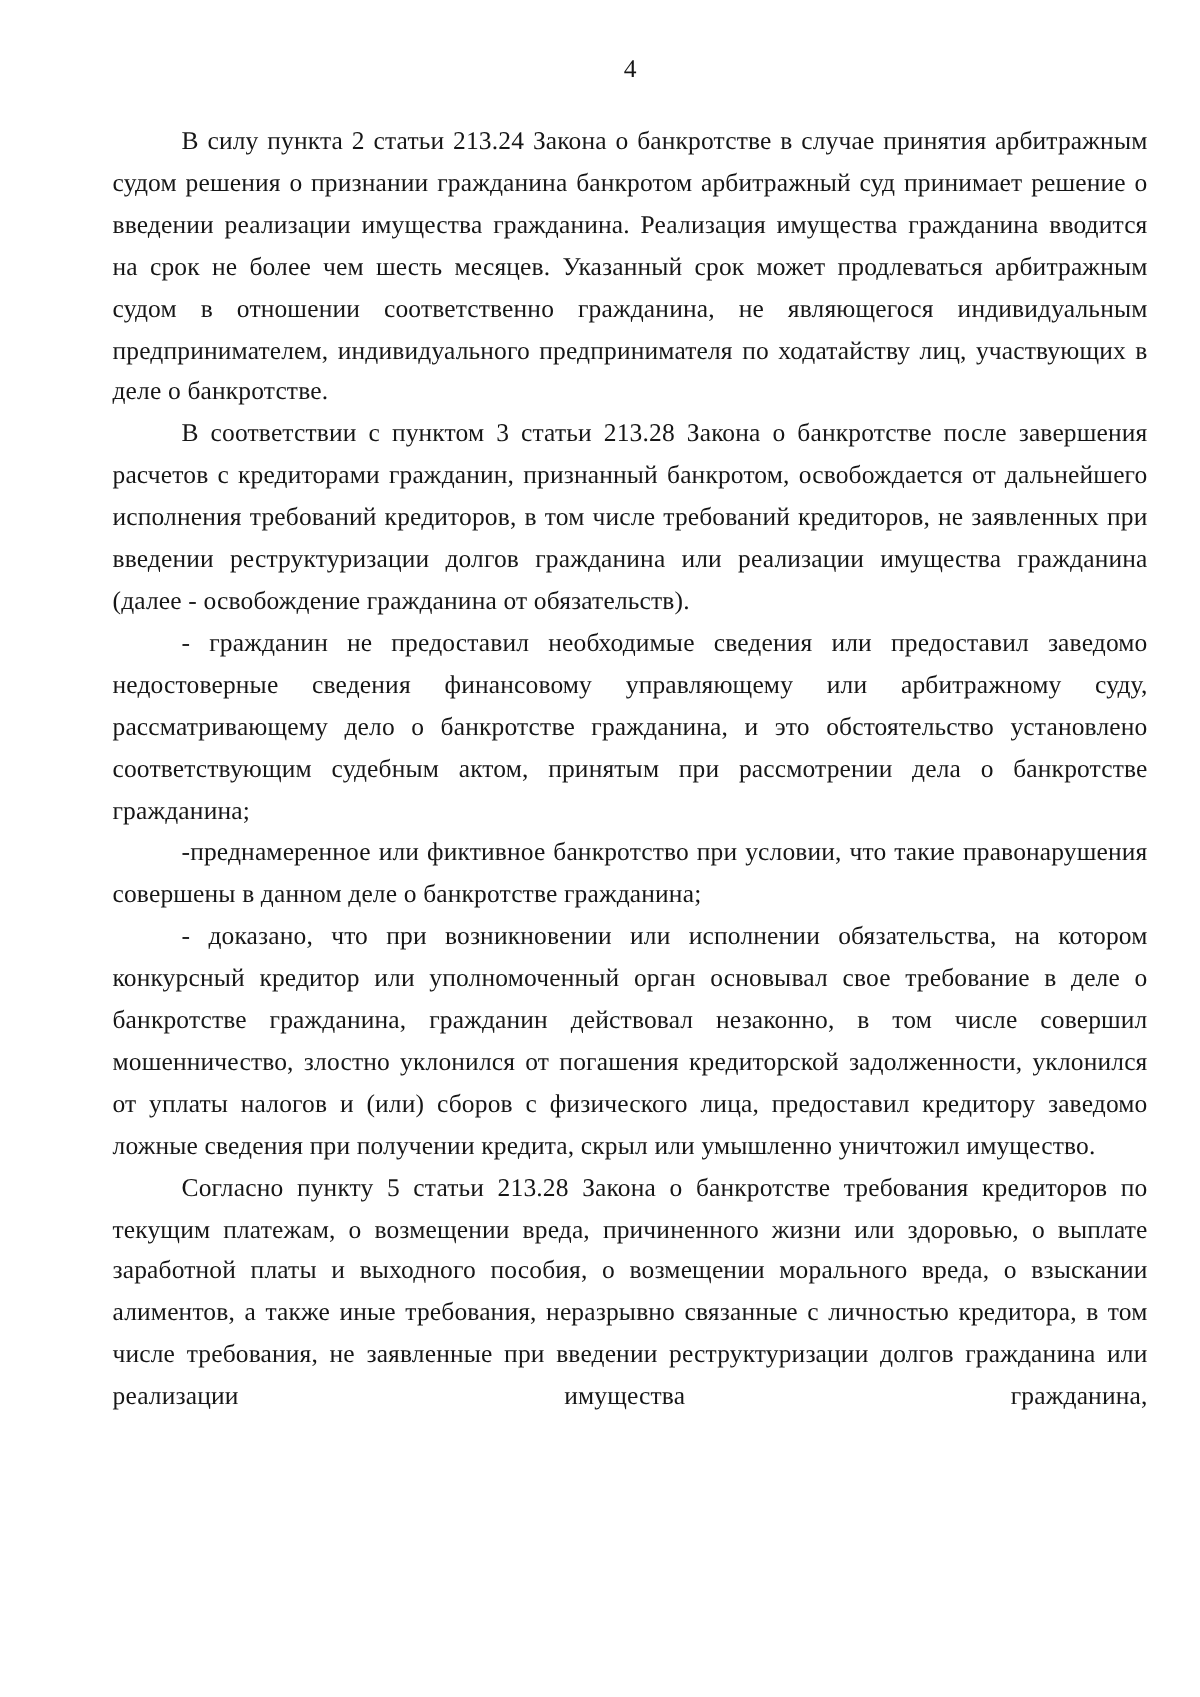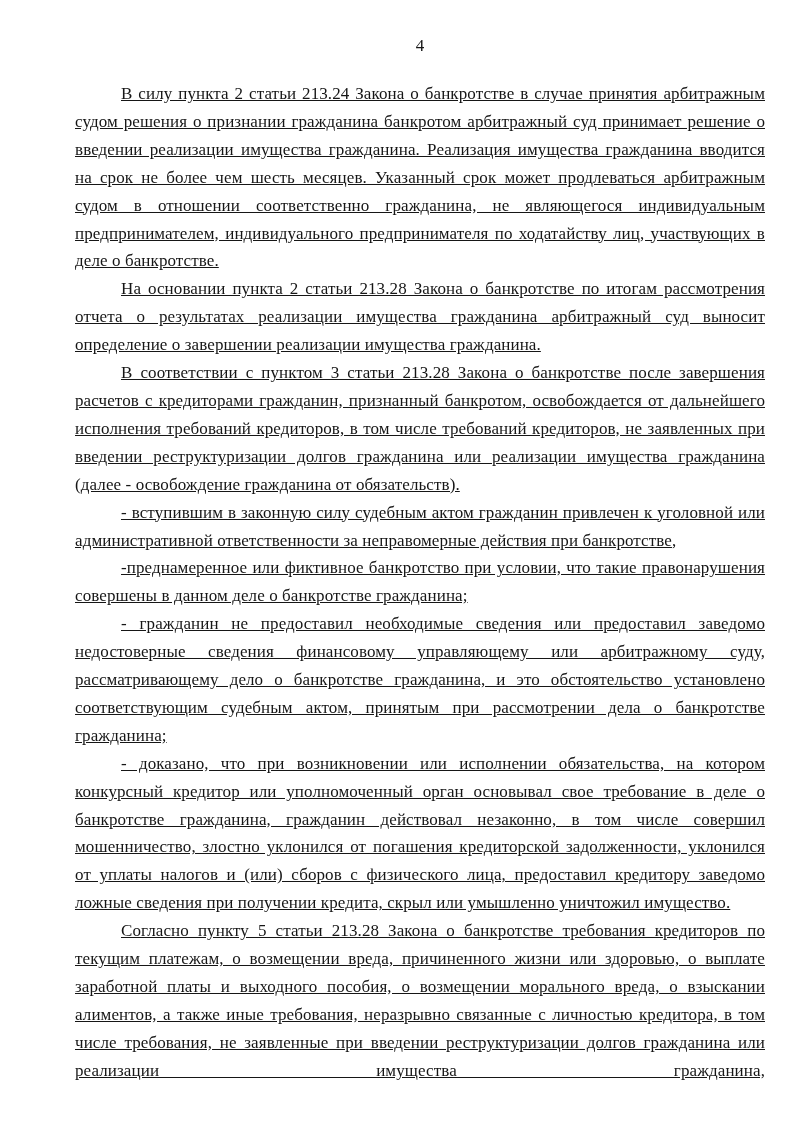--- a/index.html
+++ b/index.html
@@ -27,36 +27,33 @@
   .body-text {
     font-size: 17px;
     line-height: 27.9px;
     text-align: justify;
     letter-spacing: 0.1px;
   }
   .para {
     margin: 0;
     text-indent: 46px;
     hyphens: none;
-    text-decoration: underline;
   }
   
   .para.continues {
     text-align-last: justify;
   }
 </style>
 </head>
 <body>
 
 <div class="page">
   <div class="page-number">4</div>
 
   <div class="body-text">
     <p class="para">В силу пункта 2 статьи 213.24 Закона о банкротстве в случае принятия арбитражным судом решения о признании гражданина банкротом арбитражный суд принимает решение о введении реализации имущества гражданина. Реализация имущества гражданина вводится на срок не более чем шесть месяцев. Указанный срок может продлеваться арбитражным судом в отношении соответственно гражданина, не являющегося индивидуальным предпринимателем, индивидуального предпринимателя по ходатайству лиц, участвующих в деле о банкротстве.</p>
-    <p class="para">На основании пункта 2 статьи 213.28 Закона о банкротстве по итогам рассмотрения отчета о результатах реализации имущества гражданина арбитражный суд выносит определение о завершении реализации имущества гражданина.</p>
     <p class="para">В соответствии с пунктом 3 статьи 213.28 Закона о банкротстве после завершения расчетов с кредиторами гражданин, признанный банкротом, освобождается от дальнейшего исполнения требований кредиторов, в том числе требований кредиторов, не заявленных при введении реструктуризации долгов гражданина или реализации имущества гражданина (далее - освобождение гражданина от обязательств).</p>
-    <p class="para">- вступившим в законную силу судебным актом гражданин привлечен к уголовной или административной ответственности за неправомерные действия при банкротстве,</p>
+    <p class="para">- гражданин не предоставил необходимые сведения или предоставил заведомо недостоверные сведения финансовому управляющему или арбитражному суду, рассматривающему дело о банкротстве гражданина, и это обстоятельство установлено соответствующим судебным актом, принятым при рассмотрении дела о банкротстве гражданина;</p>
     <p class="para">-преднамеренное или фиктивное банкротство при условии, что такие правонарушения совершены в данном деле о банкротстве гражданина;</p>
-    <p class="para">- гражданин не предоставил необходимые сведения или предоставил заведомо недостоверные сведения финансовому управляющему или арбитражному суду, рассматривающему дело о банкротстве гражданина, и это обстоятельство установлено соответствующим судебным актом, принятым при рассмотрении дела о банкротстве гражданина;</p>
     <p class="para">- доказано, что при возникновении или исполнении обязательства, на котором конкурсный кредитор или уполномоченный орган основывал свое требование в деле о банкротстве гражданина, гражданин действовал незаконно, в том числе совершил мошенничество, злостно уклонился от погашения кредиторской задолженности, уклонился от уплаты налогов и (или) сборов с физического лица, предоставил кредитору заведомо ложные сведения при получении кредита, скрыл или умышленно уничтожил имущество.</p>
     <p class="para continues">Согласно пункту 5 статьи 213.28 Закона о банкротстве требования кредиторов по текущим платежам, о возмещении вреда, причиненного жизни или здоровью, о выплате заработной платы и выходного пособия, о возмещении морального вреда, о взыскании алиментов, а также иные требования, неразрывно связанные с личностью кредитора, в том числе требования, не заявленные при введении реструктуризации долгов гражданина или реализации имущества гражданина,</p>
   </div>
 </div>
 
 </body></html>

